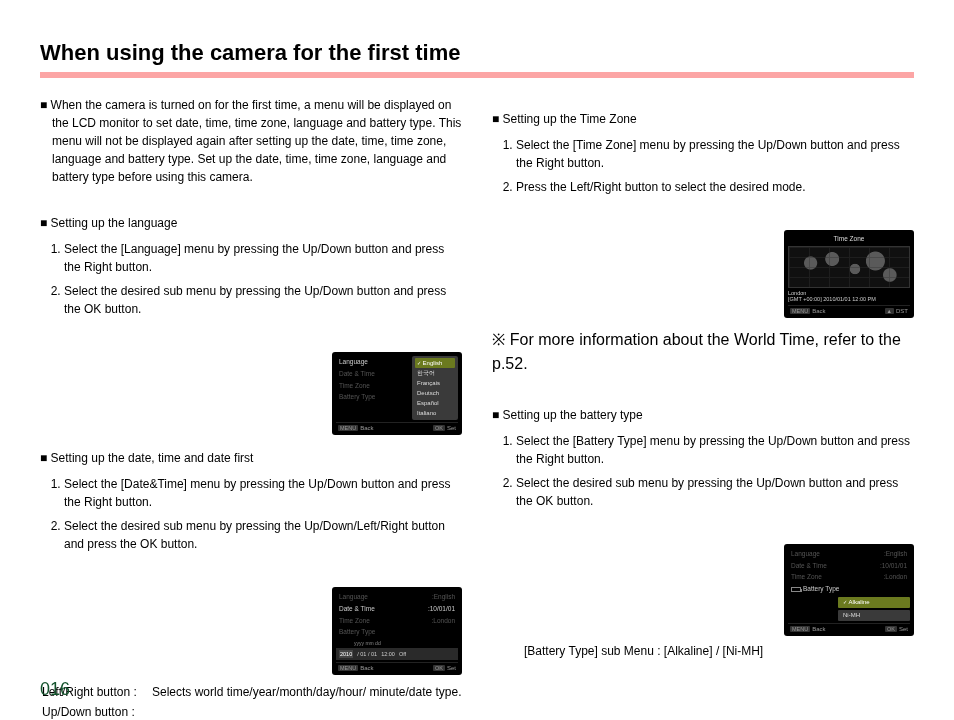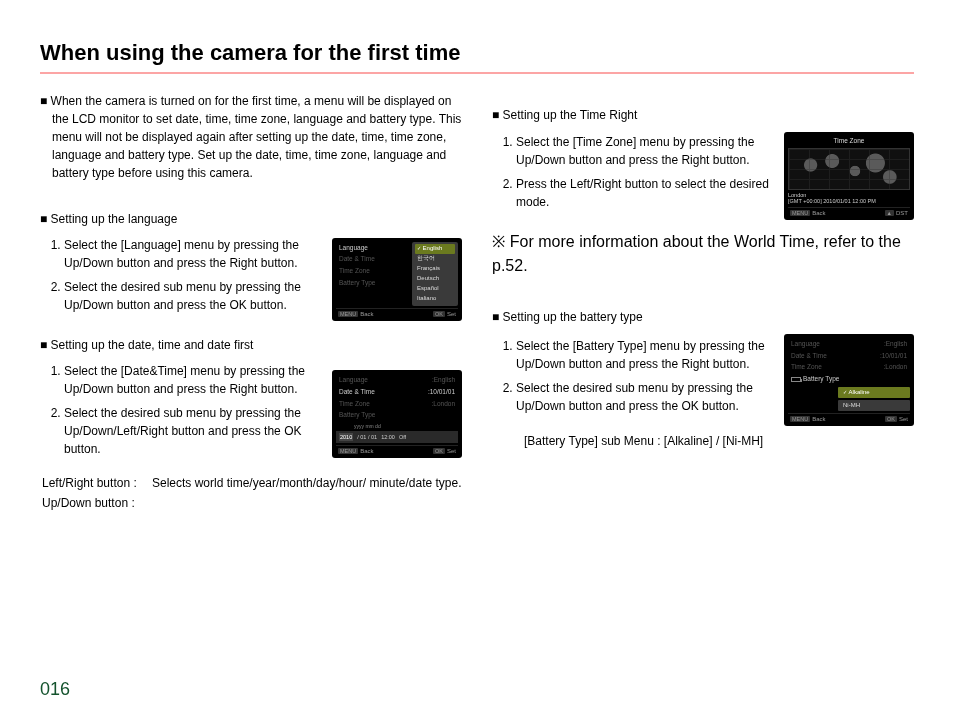--- a/index.html
+++ b/index.html
@@ -8,36 +8,36 @@
     background: #fff;
     width: 954px;
     height: 720px;
     padding: 40px 40px 20px 40px;
     position: relative;
     color: #000;
   }
   h1 {
     font-size: 22px;
     font-weight: bold;
-    border-bottom: 2px solid #fca5a5;
+    border-bottom: 6px solid #fca5a5;
     padding-bottom: 6px;
     margin-bottom: 18px;
   }
   .cols {
     display: flex;
     gap: 30px;
   }
   .col { flex: 1; font-size: 12px; line-height: 1.5; }
   .intro { margin-bottom: 28px; padding-left: 12px; text-indent: -12px;}
   .intro::before { content: "■ "; }
   ol { padding-left: 24px; margin-bottom: 8px; }
   ol li { margin-bottom: 6px; }
   .section-head { margin: 14px 0 8px 0; }
   .section-head::before { content: "■ "; }
-  .flexrow { display: flex; gap: 12px; align-items:center;}
+  .flexrow { display: flex; gap: 26px; align-items:flex-end;flex-direction:column;}
   .txtcol { flex:1; }
   .note { margin: 6px 0 6px 14px; font-size:12px;}
   .sym { margin-top:10px; font-size:16px; }
   .sym::before { content:"※ "; }
   .subnote { margin-left: 20px; font-size:12px; margin-top:6px;padding-left:12px;}
   .btnmap { margin-top:8px; font-size:12px; margin-left:2px; }
   .btnmap .row { display:flex; margin-bottom:2px;}
   .btnmap .k { width:110px; }
   .pagenum {
     position: absolute;
@@ -190,21 +190,21 @@
           <span class="k">Left/Right button :</span>
           <span>Selects world time/year/month/day/hour/ minute/date type.</span>
         </div>
       <div class="row">
           <span class="k">Up/Down button  :</span>
         </div>
     </div>
   </div>
 
   <div class="col">
-    <p class="section-head">Setting up the Time Right</p>
+    <p class="section-head">Setting up the Time Zone</p>
     <div class="flexrow">
       <div class="txtcol">
         <ol>
           <li>Select the [Time Zone] menu by pressing the Up/Down button and press the Right button.</li>
           <li>Press the Left/Right button to select the desired mode.</li>
         </ol>
       </div>
       <div class="lcd">
         <div class="title">Time Zone</div>
         <div class="map"></div>

